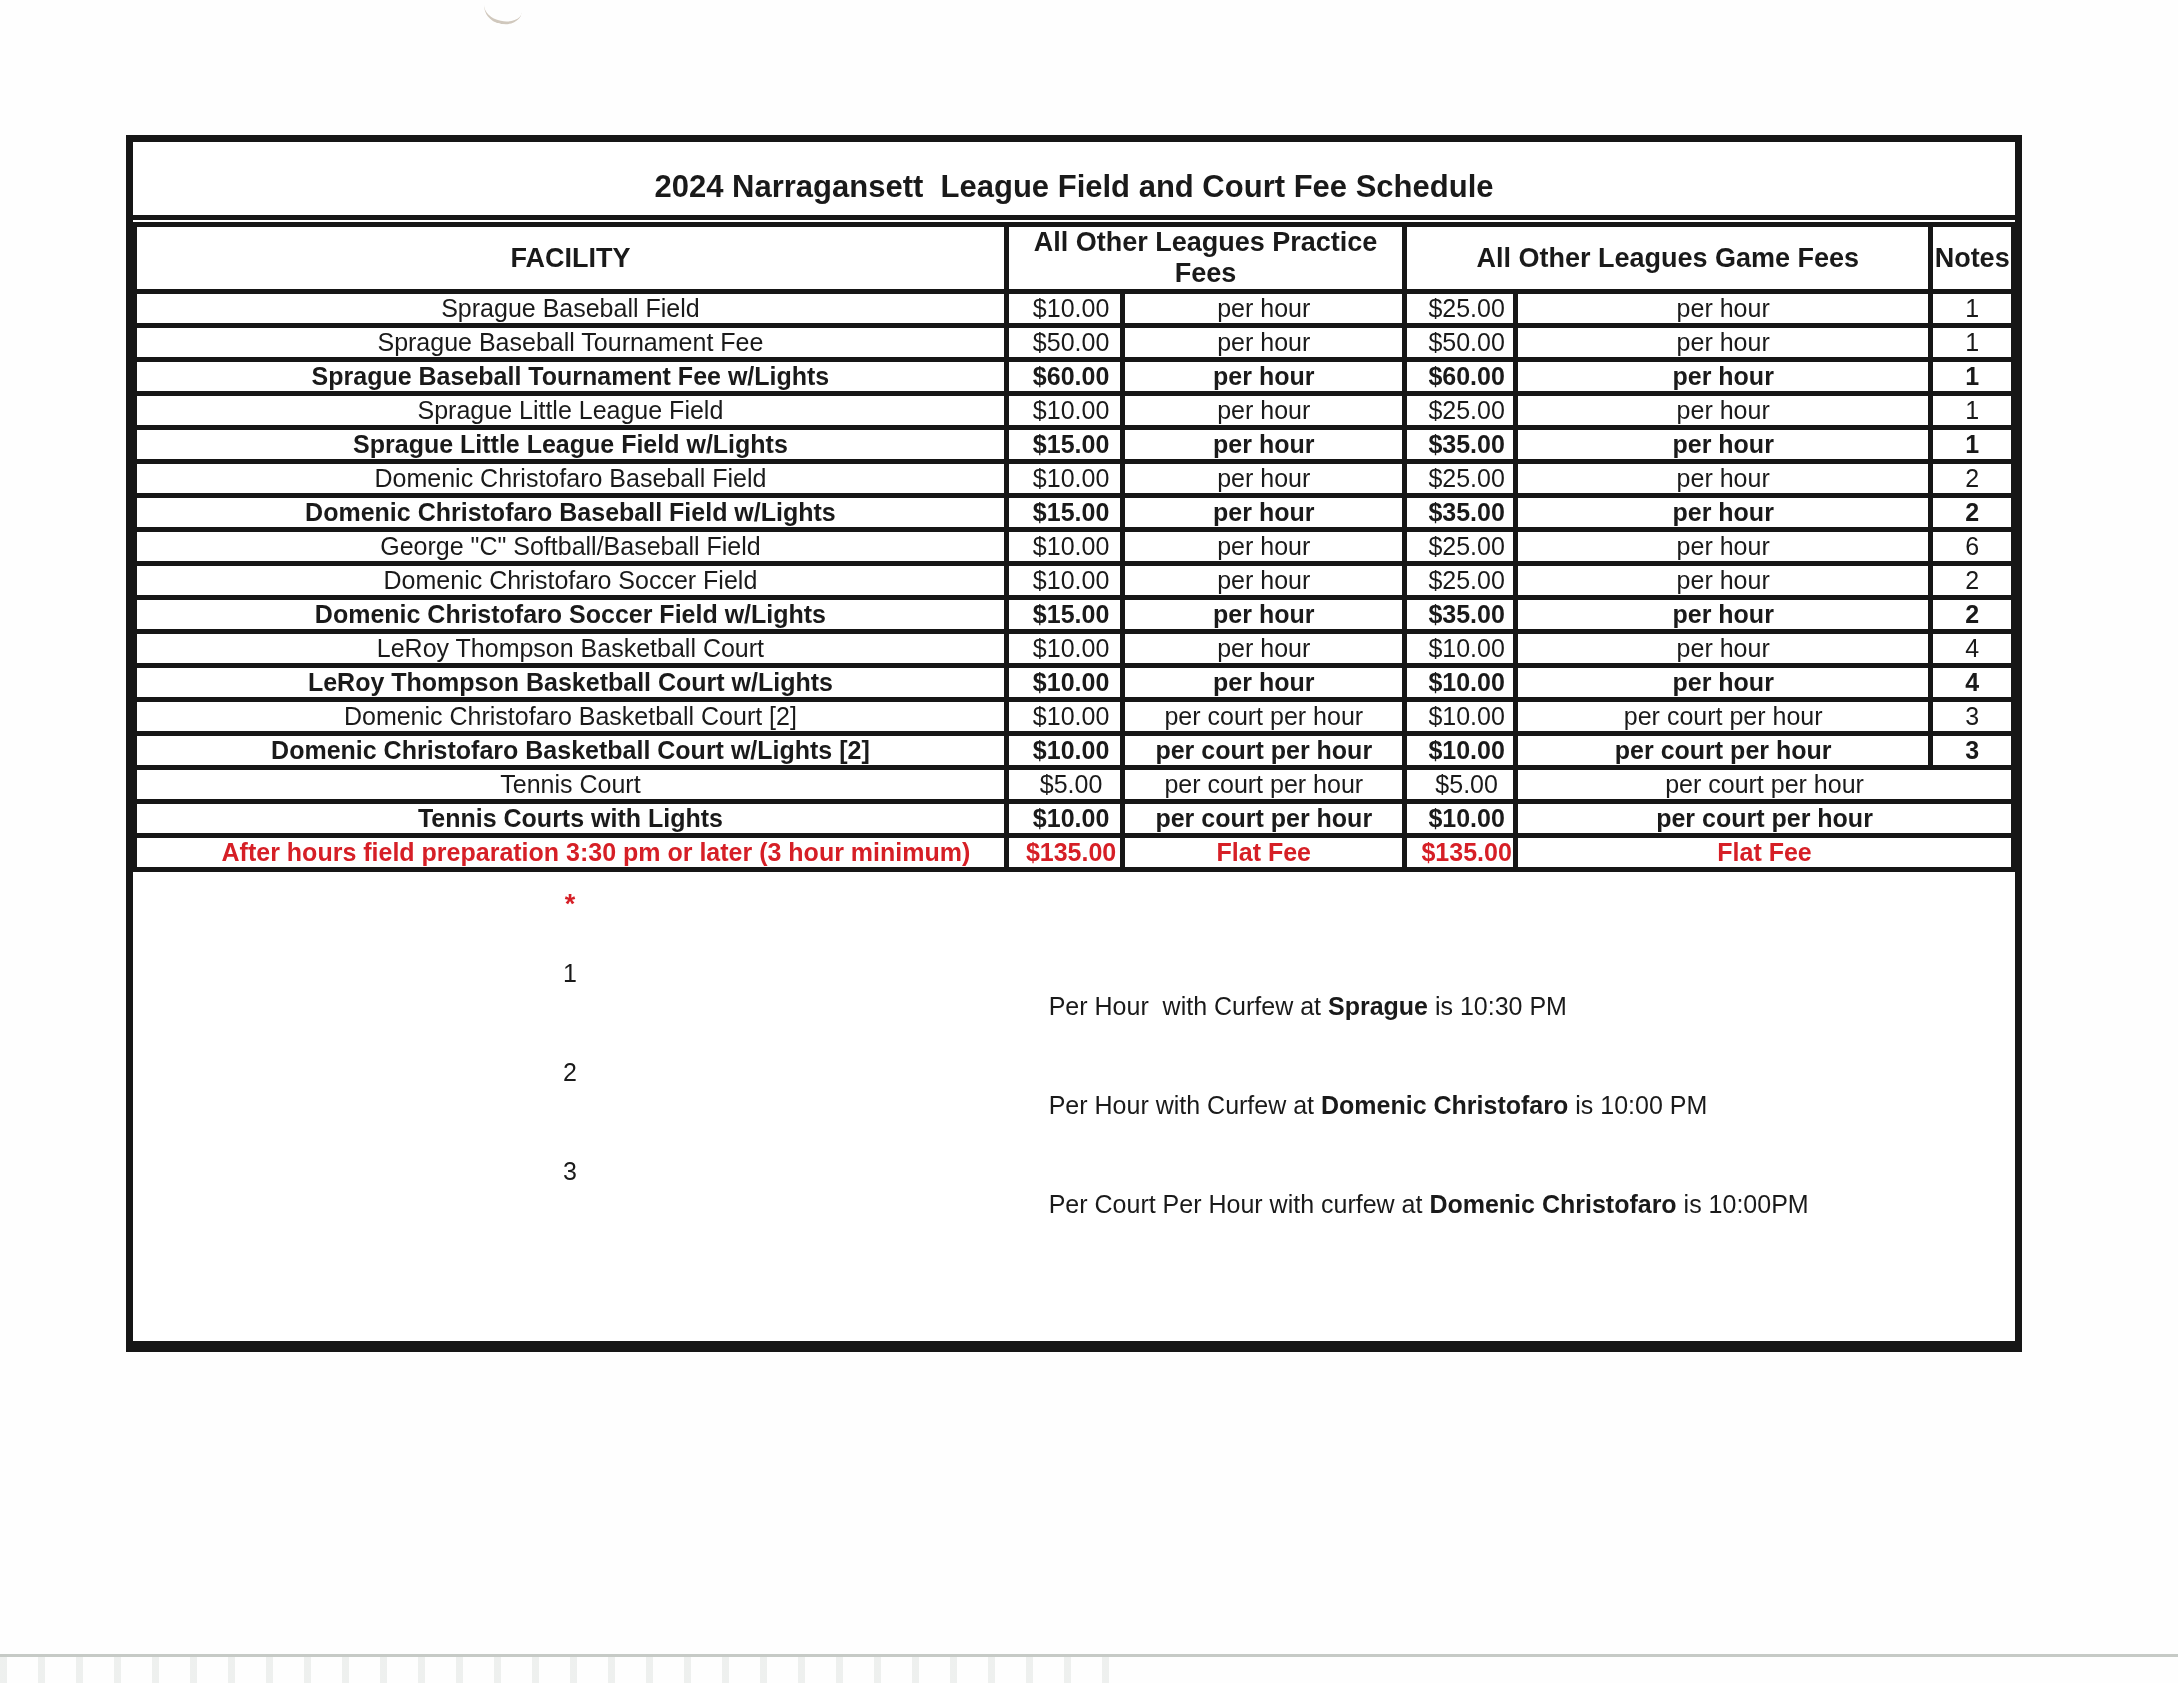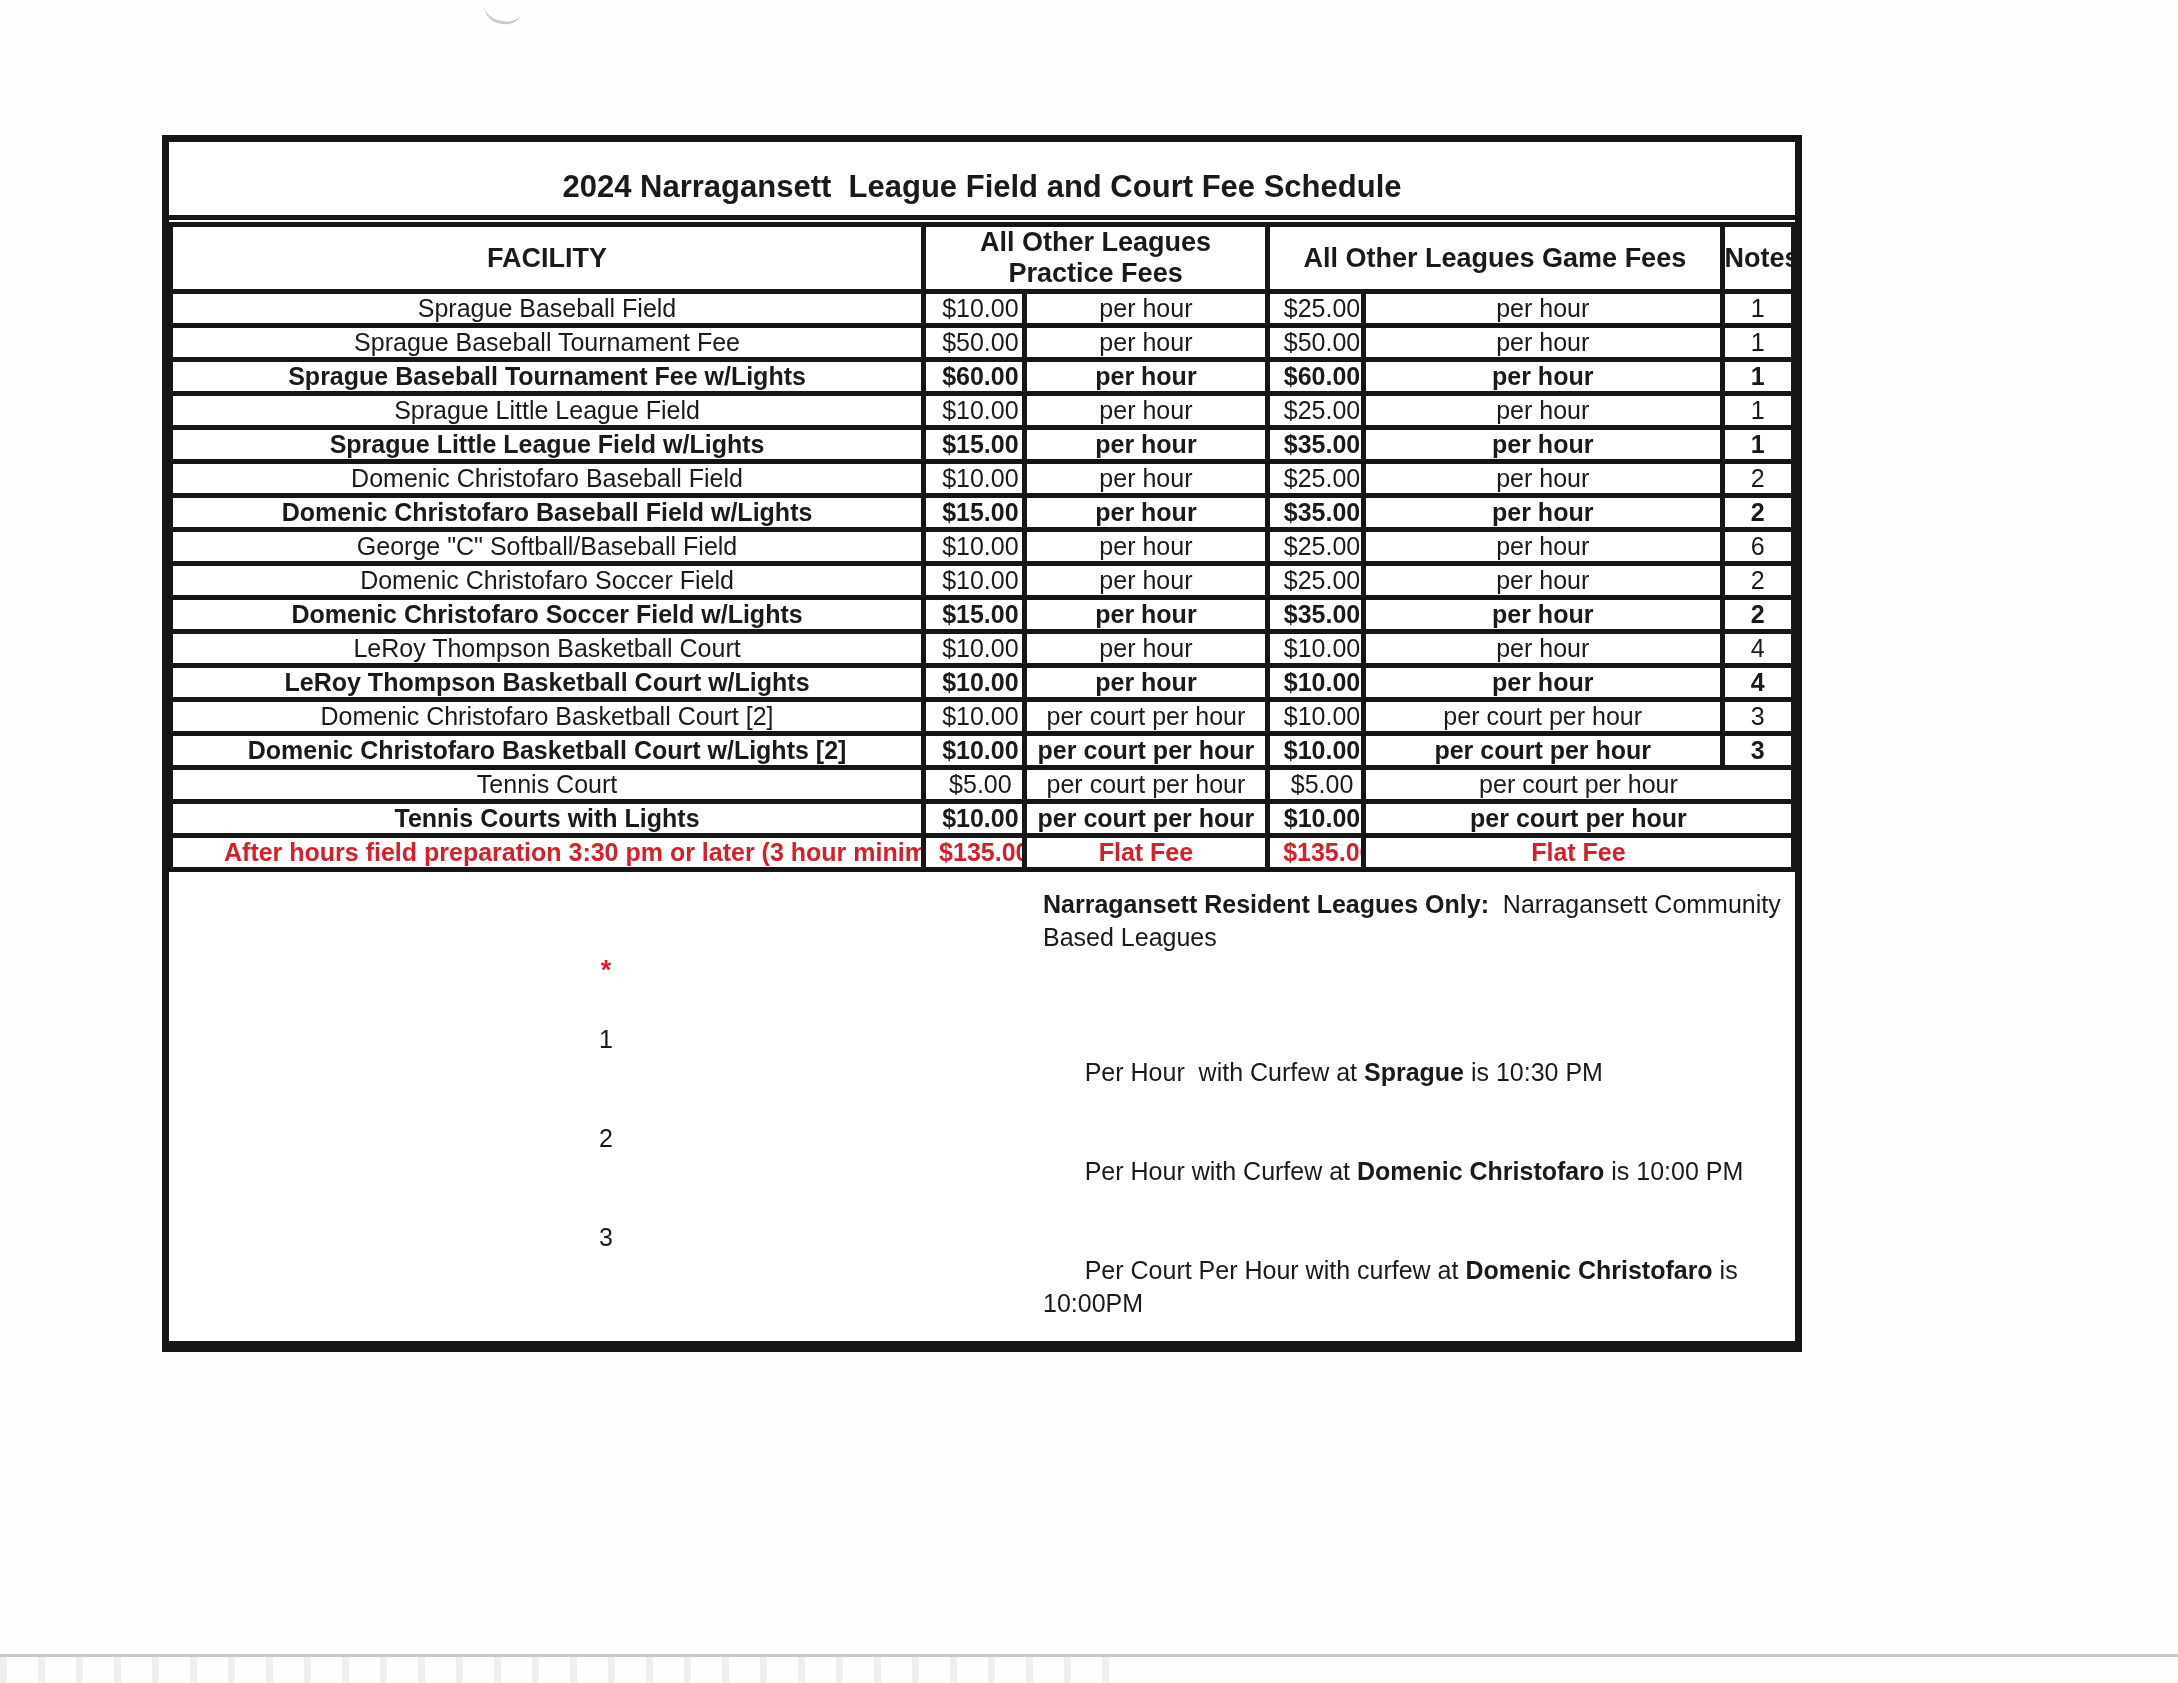--- a/index.html
+++ b/index.html
@@ -38,26 +38,25 @@
     position: absolute; left: 0; top: 1657px;
     width: 1139px; height: 26px;
     background: repeating-linear-gradient(90deg,
       rgba(140,155,145,.14) 0px, rgba(140,155,145,.14) 7px,
       transparent 7px, transparent 38px);
   }
 
   
   .frame {
     position: absolute; left: 126px; top: 135px;
-    width: 1640px; height: 1217px;
+    width: 1896px; height: 1217px;
     border: 7px solid var(--border);
     border-bottom-width: 11px;
     background: #fff;
     overflow: hidden;
-    margin-left: 36px;
   }
 
   .title-row {
     height: 78px;
     display: flex; align-items: flex-end; justify-content: center;
     padding-bottom: 10px;
     border-bottom: 5px solid var(--border);
     font-size: 31px; font-weight: bold;
     white-space: pre-wrap;
   }
@@ -272,24 +271,20 @@
     <td class="unit-cell">Flat Fee</td>
     <td class="fee-cell">$135.00</td>
     <td class="unit-cell" colspan="2">Flat Fee</td>
 
   </tr>
       </tbody>
   </table>
 
   <div class="notes">
 
-    <div class="note-row">
-      <div class="note-key"></div>
-      <div class="note-text"><span class="seg-bold">Narragansett Resident Leagues Only:</span><span>  Narragansett Community Based Leagues</span></div>
-    </div>
 
     <div class="note-row resident-warning">
       <div class="note-key">*</div>
     </div>
 
     <div class="note-items" id="note-items">
         <div class="note-row">
     <div class="note-key">1</div>
     <div class="note-text">
       <span class="seg-pre">Per Hour  with Curfew at </span><span class="seg-bold">Sprague</span><span class="seg-post"> is 10:30 PM</span>

